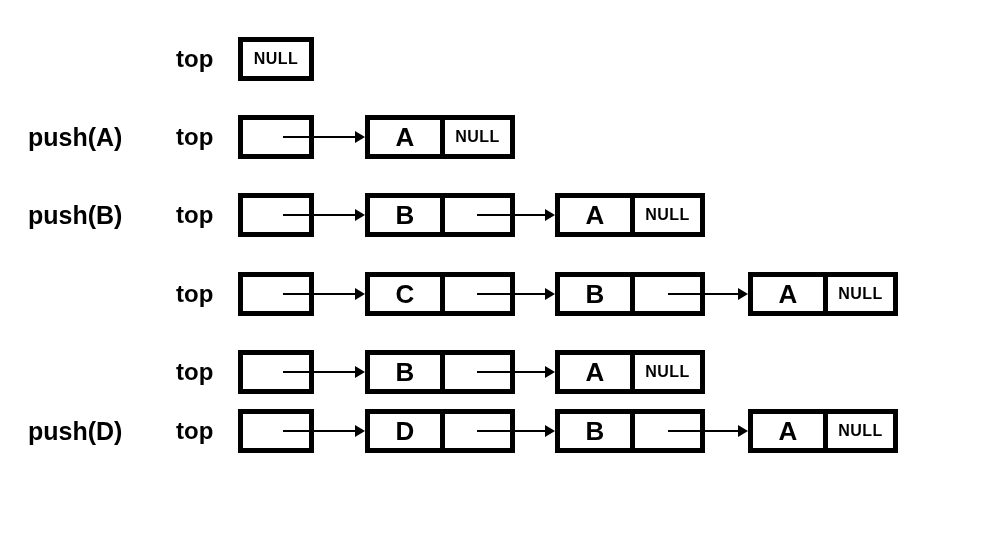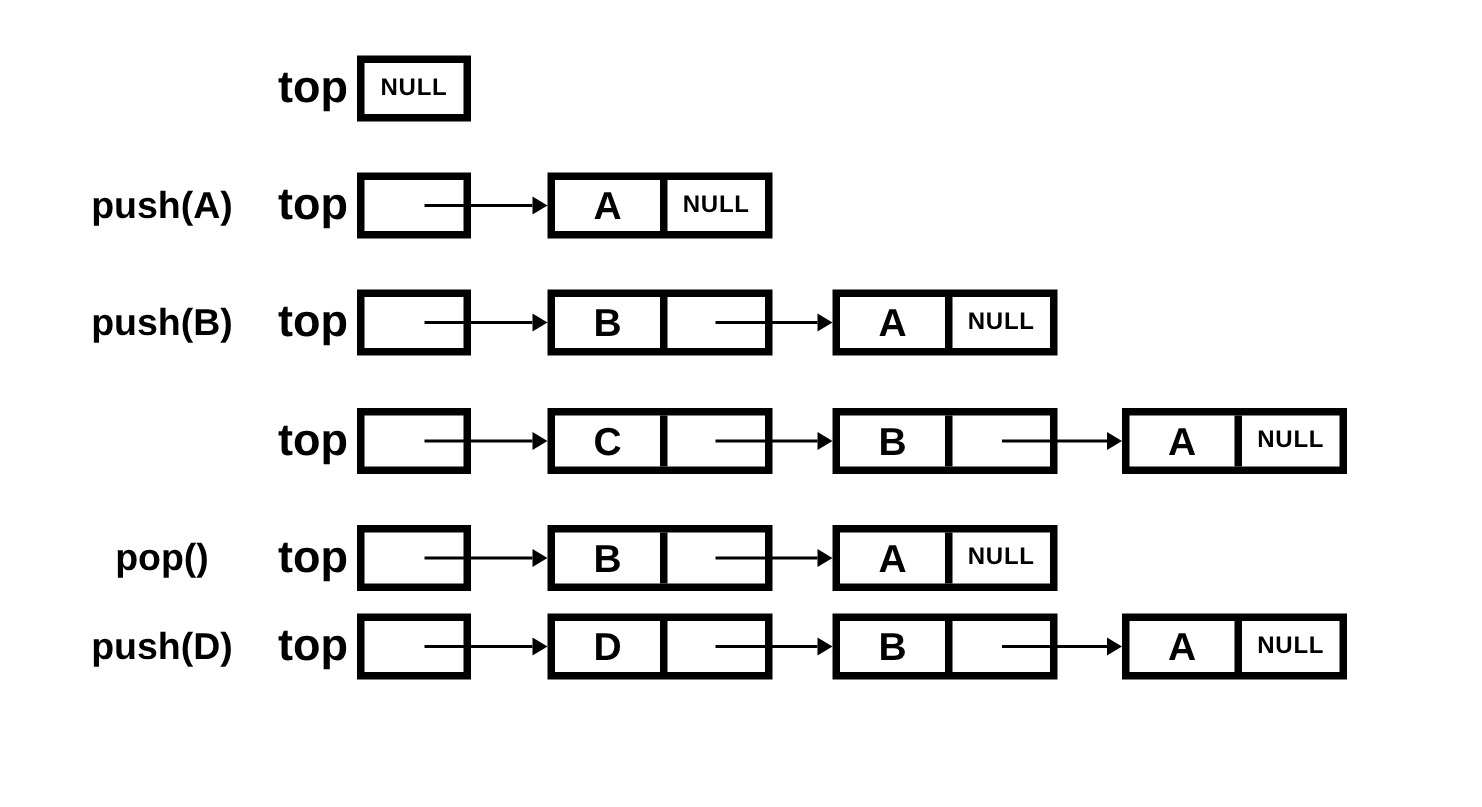--- a/index.html
+++ b/index.html
@@ -4,25 +4,25 @@
 <style>
   html,body { margin:0; padding:0; background:#ffffff; }
   .canvas {
     position:relative; width:988px; height:538px; background:#ffffff;
     font-family:"Liberation Sans", sans-serif; font-weight:700; color:#000;
     overflow:hidden;
   }
   .row { position:absolute; left:0; width:988px; height:44px; }
   .op {
     position:absolute; left:28px; width:160px; height:44px;
-    line-height:44px; text-align:center; font-size:25px;
+    line-height:44px; font-size:25px;
   }
   .toplbl {
     position:absolute; left:176px; width:56px; height:44px;
-    line-height:44px; text-align:right; font-size:30px;
+    line-height:44px; text-align:left; font-size:24px;
   }
   .tbox {
     position:absolute; left:238px; width:76px; height:44px;
     border:5px solid #000; box-sizing:border-box; background:#fff;
     display:flex; align-items:center; justify-content:center;
     font-size:16px; letter-spacing:0.5px;
   }
   .node {
     position:absolute; width:150px; height:44px;
     border:5px solid #000; box-sizing:border-box; background:#fff;
@@ -107,21 +107,20 @@
     </div>
     <div class="arrow" style="left:668px;width:70px"></div>
     <div class="node" style="left:748px">
       <div class="cell-data">A</div>
       <div class="divider"></div>
       <div class="cell-next">NULL</div>
     </div>
   </div>
 
   <div class="row" style="top:350px">
-    <div class="op">pop()</div>
     <div class="toplbl">top</div>
     <div class="tbox"></div>
     <div class="arrow" style="left:283px;width:72px"></div>
     <div class="node" style="left:365px">
       <div class="cell-data">B</div>
       <div class="divider"></div>
       <div class="cell-next"></div>
     </div>
     <div class="arrow" style="left:477px;width:68px"></div>
     <div class="node" style="left:555px">

